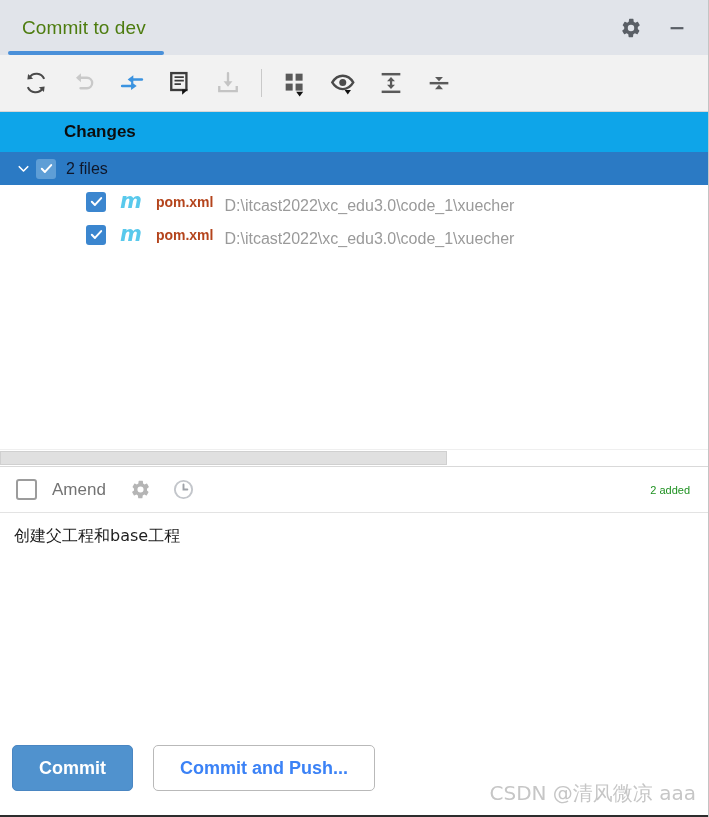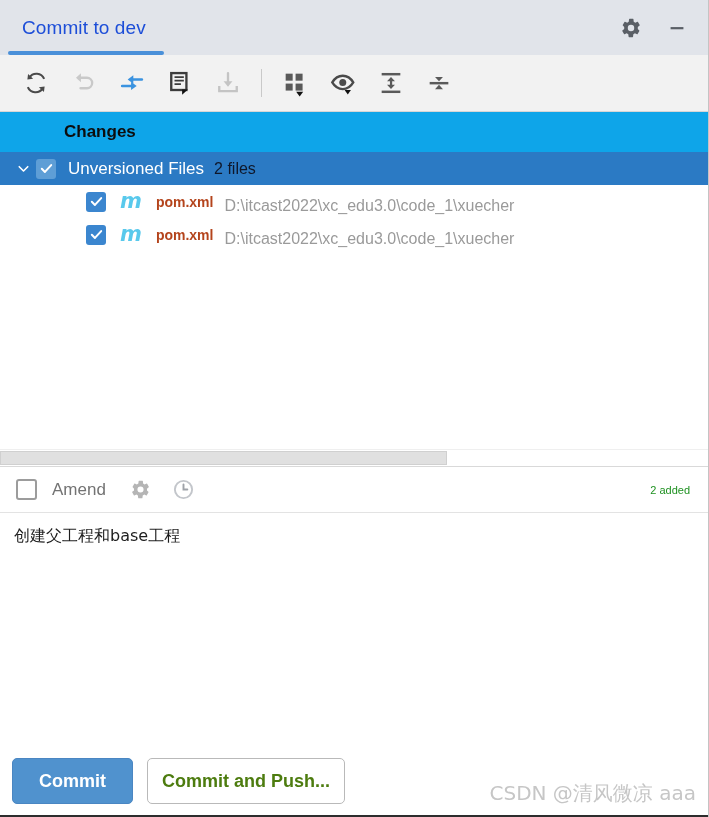--- a/index.html
+++ b/index.html
@@ -38,21 +38,21 @@
   .tab {
     height: 55px;
     display: flex;
     align-items: center;
     padding: 0 26px 0 22px;
     position: relative;
     box-sizing: border-box;
   }
   .tab-label {
     font-size: 19px;
-    color: #1d4ed8;
+    color: #4d7c0f;
     letter-spacing: 0.1px;
     white-space: nowrap;
   }
   .tab-underline {
     position: absolute;
     left: 8px;
     right: 8px;
     bottom: 0;
     height: 4px;
     background: #4a90d9;
@@ -260,23 +260,22 @@
     color: #1d1d1d;
     line-height: 1.3;
     font-family: "DejaVu Sans", "Liberation Sans", sans-serif;
   }
 
   
   .actionbar {
     height: 72px;
     background: #ffffff;
     display: flex;
-    align-items: center;
     padding-left: 12px;
-    gap: 14px;
+    gap: 20px;
     flex: 0 0 auto;
     position: relative;
     box-sizing: border-box;
   }
   .btn {
     font-size: 18px;
     font-weight: bold;
     border-radius: 5px;
     display: flex;
     align-items: center;
@@ -286,23 +285,23 @@
   }
   .btn-primary {
     background: #5092ce;
     color: #ffffff;
     height: 46px;
     padding: 0 26px;
     border: 1px solid #4a86c2;
   }
   .btn-secondary {
     background: #ffffff;
-    color: #4d7c0f;
+    color: #3b82f6;
     height: 46px;
-    padding: 0 14px;
+    padding: 0 26px;
     border: 1px solid #b9b9b9;
   }
   .watermark {
     position: absolute;
     right: 12px;
     bottom: 10px;
     font-size: 20px;
     color: #c6c6c6;
     white-space: nowrap;
     font-family: "DejaVu Sans", "Liberation Sans", sans-serif;
@@ -431,21 +430,20 @@
       <span class="chevron">
         <svg width="17" height="17" viewBox="0 0 24 24" aria-hidden="true">
           <path fill="none" stroke="#ffffff" stroke-width="2.3" stroke-linecap="round" stroke-linejoin="round" d="M6 9.5 12 15.5 18 9.5"></path>
         </svg>
       </span>
       <span class="cbx checked-light">
         <svg width="15" height="15" viewBox="0 0 24 24" aria-hidden="true">
           <path fill="none" stroke="#ffffff" stroke-width="3.2" stroke-linecap="round" stroke-linejoin="round" d="M4.5 12.5 9.5 17.5 19.5 6.5"></path>
         </svg>
       </span>
-      <span class="group-label">Unversioned Files</span>
       <span class="group-count">2 files</span>
     </div>
 
     <div class="tree-row file-row">
       <span class="cbx checked-blue">
         <svg width="15" height="15" viewBox="0 0 24 24" aria-hidden="true">
           <path fill="none" stroke="#ffffff" stroke-width="3.2" stroke-linecap="round" stroke-linejoin="round" d="M4.5 12.5 9.5 17.5 19.5 6.5"></path>
         </svg>
       </span>
       <span class="maven-icon">m</span>

